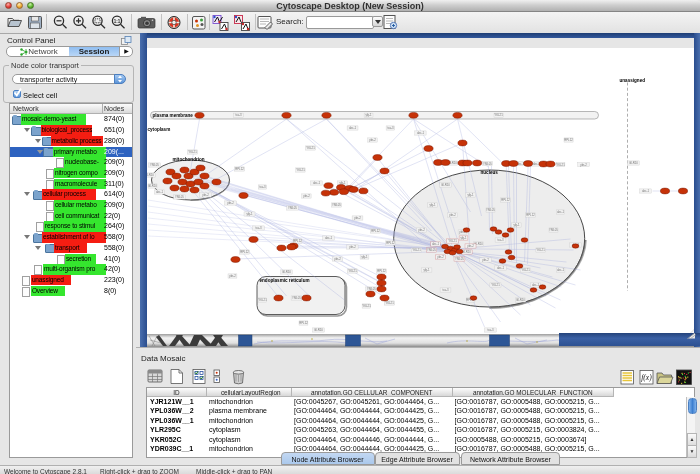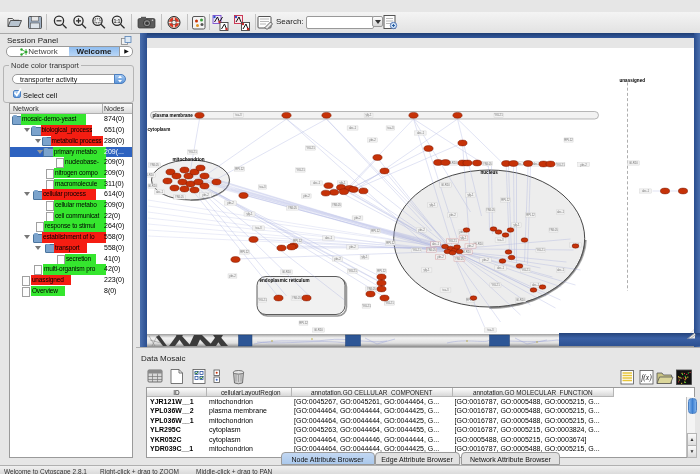--- a/index.html
+++ b/index.html
@@ -57,20 +57,26 @@
     border:0.5px solid #a0a0a0;}
   
   #statusbar{left:0;top:465px;width:700px;height:9px;background:linear-gradient(#f0f0f0,#d8d8d8);
     border-top:1px solid #b0b0b0;font-size:6.5px;color:#333;}
   .btab{position:absolute;top:451.5px;height:13px;border:1px solid #9a9a9a;border-radius:4px 4px 0 0;
     font-size:7px;color:#111;text-align:center;line-height:13px;background:#e2e2e2;box-sizing:border-box;}
 </style>
 </head>
 <body>
 <div id="app">
+  <div class="abs" id="titlebar">
+    <div class="tl" style="left:4.5px;background:radial-gradient(circle at 40% 25%,#ffb0a8,#e4403a 55%,#a81e18);border:0.5px solid #943;"></div>
+    <div class="tl" style="left:15.9px;background:radial-gradient(circle at 40% 25%,#ffeebb,#f0ad35 55%,#bd7a15);border:0.5px solid #963;"></div>
+    <div class="tl" style="left:27.3px;background:radial-gradient(circle at 40% 25%,#d2f0b0,#62ba34 55%,#3a8318);border:0.5px solid #472;"></div>
+    <div id="title">Cytoscape Desktop (New Session)</div>
+  </div>
   <div class="abs" id="toolbar">
     <svg width="700" height="20" style="position:absolute;left:0;top:0" viewBox="0 0 700 20">
 
       <g stroke="#444" stroke-width="0.9" fill="#b8c4d0">
           <path d="M8,14.5 l2.5-6 h11 l-2.5,6 z"></path>
           <path d="M8,14.5 v-8 h4.5 l1.5,1.8 h5" fill="none"></path>
         </g>
 
       <g>
           <rect x="28.5" y="4.5" width="13" height="12" rx="1" fill="#9fb0c4" stroke="#444" stroke-width="0.9"></rect>
@@ -155,33 +161,33 @@
     <div class="sep" style="left:187px"></div>
     <div class="sep" style="left:209px"></div>
     <div class="sep" style="left:255px"></div>
     <div style="position:absolute;left:276px;top:5px;font-size:8px;color:#222;">Search:</div>
     <div style="position:absolute;left:306px;top:3.5px;width:66px;height:11px;background:#fff;border:1px solid #999;border-radius:2px;"></div>
     <div style="position:absolute;left:372px;top:3.5px;width:11px;height:11px;background:linear-gradient(#fdfdfd,#d5d5d5);border:1px solid #999;border-radius:2px;box-sizing:border-box;">
       <div style="position:absolute;left:2.2px;top:3.5px;width:0;height:0;border-left:3px solid transparent;border-right:3px solid transparent;border-top:4px solid #333;"></div>
     </div>
   </div>
 
-  <div class="abs" id="cpheadtxt">Session Panel</div>
+  <div class="abs" id="cpheadtxt">Control Panel</div>
   <svg class="abs" style="left:121px;top:36px" width="11" height="9" viewBox="0 0 11 9">
       <rect x="0.5" y="2.5" width="6" height="6" fill="#f2f2f2" stroke="#888" stroke-width="0.8"></rect>
       <rect x="4" y="0.5" width="6" height="6" fill="#dce8f4" stroke="#5580b5" stroke-width="0.8"></rect>
     </svg>
   <div class="abs" id="tabs">
     <div id="tabnet"><svg style="position:absolute;left:13px;top:1px" width="8" height="8" viewBox="0 0 8 8">
           <path d="M1.5,1.5 L6,4 L1.5,6.5 M6,1 L6,7" stroke="#2a9e2a" stroke-width="0.8" fill="none"></path>
           <circle cx="1.5" cy="1.5" r="1.2" fill="#2aa82a"></circle>
           <circle cx="6.3" cy="4" r="1.2" fill="#2aa82a"></circle>
           <circle cx="1.5" cy="6.5" r="1.2" fill="#2aa82a"></circle>
         </svg><span style="margin-left:10px">Network</span></div>
-    <div id="tabmosaic">Welcome</div>
+    <div id="tabmosaic">Session</div>
     <div id="tabarr">▶</div>
   </div>
   <div class="abs" id="grpbox"></div>
   <div class="abs" id="grplabel">Node color transport</div>
   <div class="abs" id="combo">transporter activity</div>
   <div class="abs" id="combobtn">
       <svg width="12" height="10" viewBox="0 0 12 10" style="position:absolute;left:-1px;top:-1px">
         <path d="M4,4 L6,1.5 L8,4 Z M4,6 L6,8.5 L8,6 Z" fill="#fff"></path>
       </svg>
     </div>

